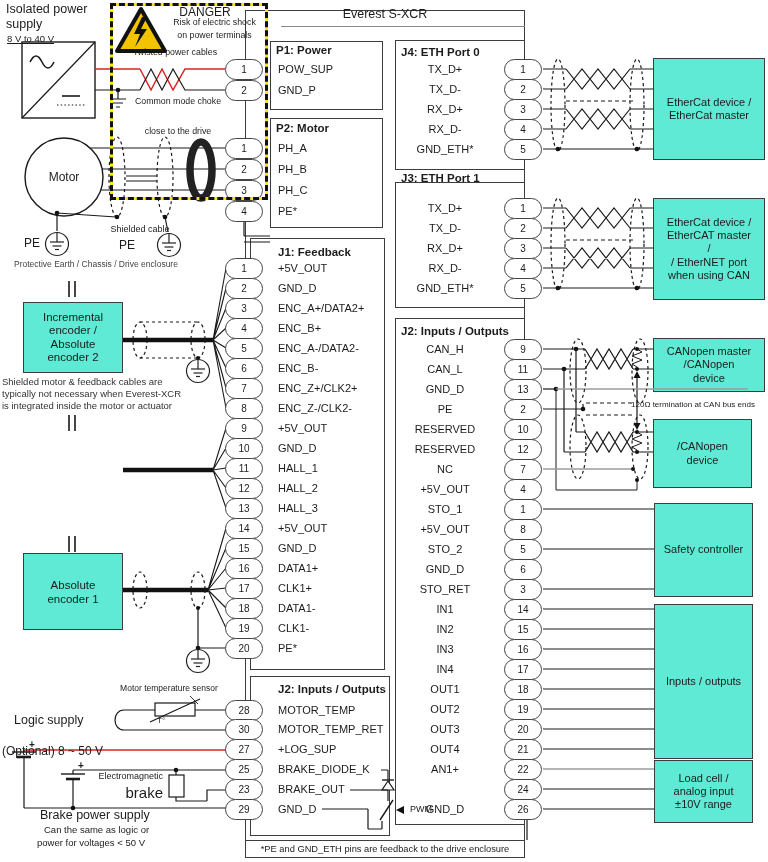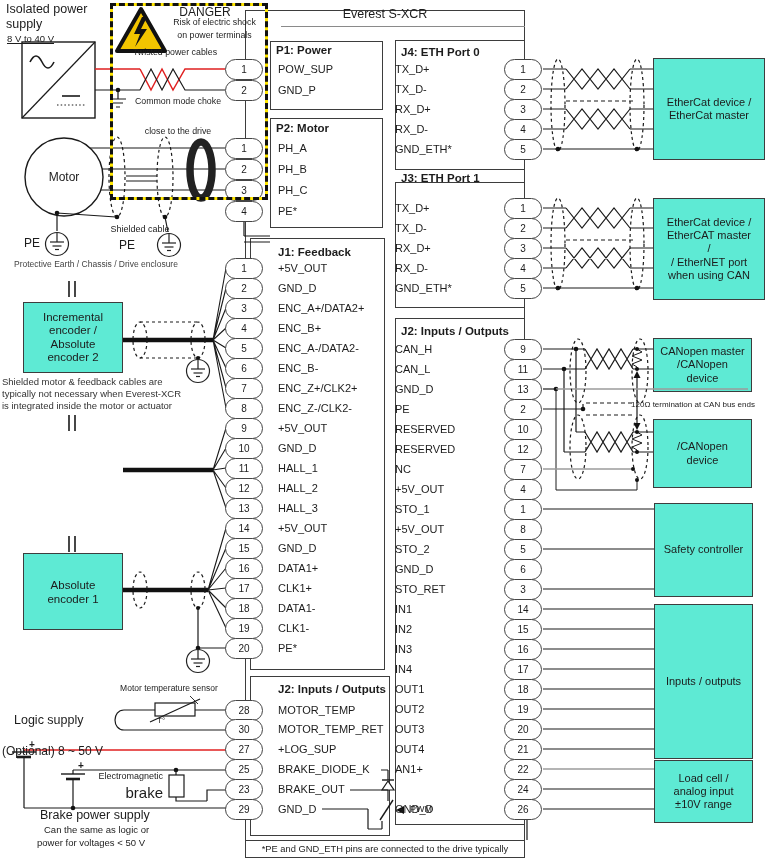--- a/index.html
+++ b/index.html
@@ -17,21 +17,21 @@
   .pinrow{position:absolute;height:22px;top:calc(var(--y0) + var(--i) * var(--dy) - 10.5px);}
   .oval{position:absolute;top:0;width:38px;height:21px;border:1.3px solid #444;border-radius:11px;
         background:#fff;display:flex;align-items:center;justify-content:center;
         font-size:10px;box-sizing:border-box;}
   .plabel{position:absolute;top:0;line-height:21px;font-size:11px;white-space:nowrap;}
   .pins.left{left:225px;}
   .pins.left .oval{left:0;}
   .pins.left .plabel{left:53px;}
   .pins.right{left:395px;}
   .pins.right .oval{left:109px;}
-  .pins.right .plabel{left:0;width:100px;text-align:left;}
+  .pins.right .plabel{left:0;width:100px;text-align:center;}
   .danger-outer{position:absolute;left:110px;top:3px;width:158px;height:197px;
         border:3px solid var(--warning-yellow,#ffe600);z-index:4;box-sizing:border-box;}
   .danger-inner{position:absolute;left:110px;top:3px;width:158px;height:197px;
         border:3px dashed #111;z-index:4;box-sizing:border-box;}
   .danger-txt{position:absolute;z-index:5;text-align:center;}
   .small{font-size:8.8px;}
   .lines div{white-space:nowrap;}
 </style>
 </head>
 <body>
@@ -43,42 +43,42 @@
   <div class="txt" style="left:285px;top:7px;width:200px;text-align:center;font-size:12.5px;">Everest S-XCR</div>
 
   <div class="box" style="left:270px;top:41px;width:113px;height:69px;"></div>
   <div class="box" style="left:270px;top:118px;width:113px;height:110px;"></div>
   <div class="box" style="left:250px;top:238px;width:135px;height:432px;"></div>
   <div class="box" style="left:250px;top:676px;width:140px;height:160px;"></div>
   <div class="box" style="left:395px;top:40px;width:130px;height:130px;"></div>
   <div class="box" style="left:395px;top:182px;width:130px;height:126px;"></div>
   <div class="box" style="left:395px;top:318px;width:130px;height:507px;"></div>
 
-  <div class="abs" style="left:245px;top:840px;width:280px;height:18px;border-top:1.4px solid #3d3d3d;z-index:1;box-sizing:border-box;text-align:center;font-size:9.3px;line-height:17px;">*PE and GND_ETH pins are connected to the drive typically</div>
+  <div class="abs" style="left:245px;top:840px;width:280px;height:18px;border-top:1.4px solid #3d3d3d;z-index:1;box-sizing:border-box;text-align:center;font-size:9.3px;line-height:17px;">*PE and GND_ETH pins are feedback to the drive enclosure</div>
 
   <div class="hdr" style="left:276px;top:44px;">P1: Power</div>
   <div class="hdr" style="left:276px;top:122px;">P2: Motor</div>
   <div class="hdr" style="left:278px;top:246px;">J1: Feedback</div>
   <div class="hdr" style="left:278px;top:683px;">J2: Inputs / Outputs</div>
   <div class="hdr" style="left:401px;top:46px;">J4: ETH Port 0</div>
   <div class="hdr" style="left:401px;top:172px;">J3: ETH Port 1</div>
   <div class="hdr" style="left:401px;top:325px;">J2: Inputs / Outputs</div>
 
   <div class="devbox lines" style="left:653px;top:58px;width:112px;height:102px;">
       <div>EtherCat device /</div>
       <div>EtherCat master</div>
     </div>
   <div class="devbox lines" style="left:653px;top:198px;width:112px;height:102px;">
       <div>EtherCat device /</div>
       <div>EtherCAT master</div>
       <div>/</div>
       <div>/ EtherNET port</div>
       <div>when using CAN</div>
     </div>
-  <div class="devbox lines" style="left:653px;top:338px;width:99px;height:54px;">
+  <div class="devbox lines" style="left:653px;top:338px;width:112px;height:54px;">
       <div>CANopen master</div>
       <div>/CANopen</div>
       <div>device</div>
     </div>
   <div class="devbox lines" style="left:653px;top:419px;width:99px;height:69px;">
       <div>/CANopen</div>
       <div>device</div>
     </div>
   <div class="devbox lines" style="left:654px;top:604px;width:99px;height:155px;">
       <div>Inputs / outputs</div>

